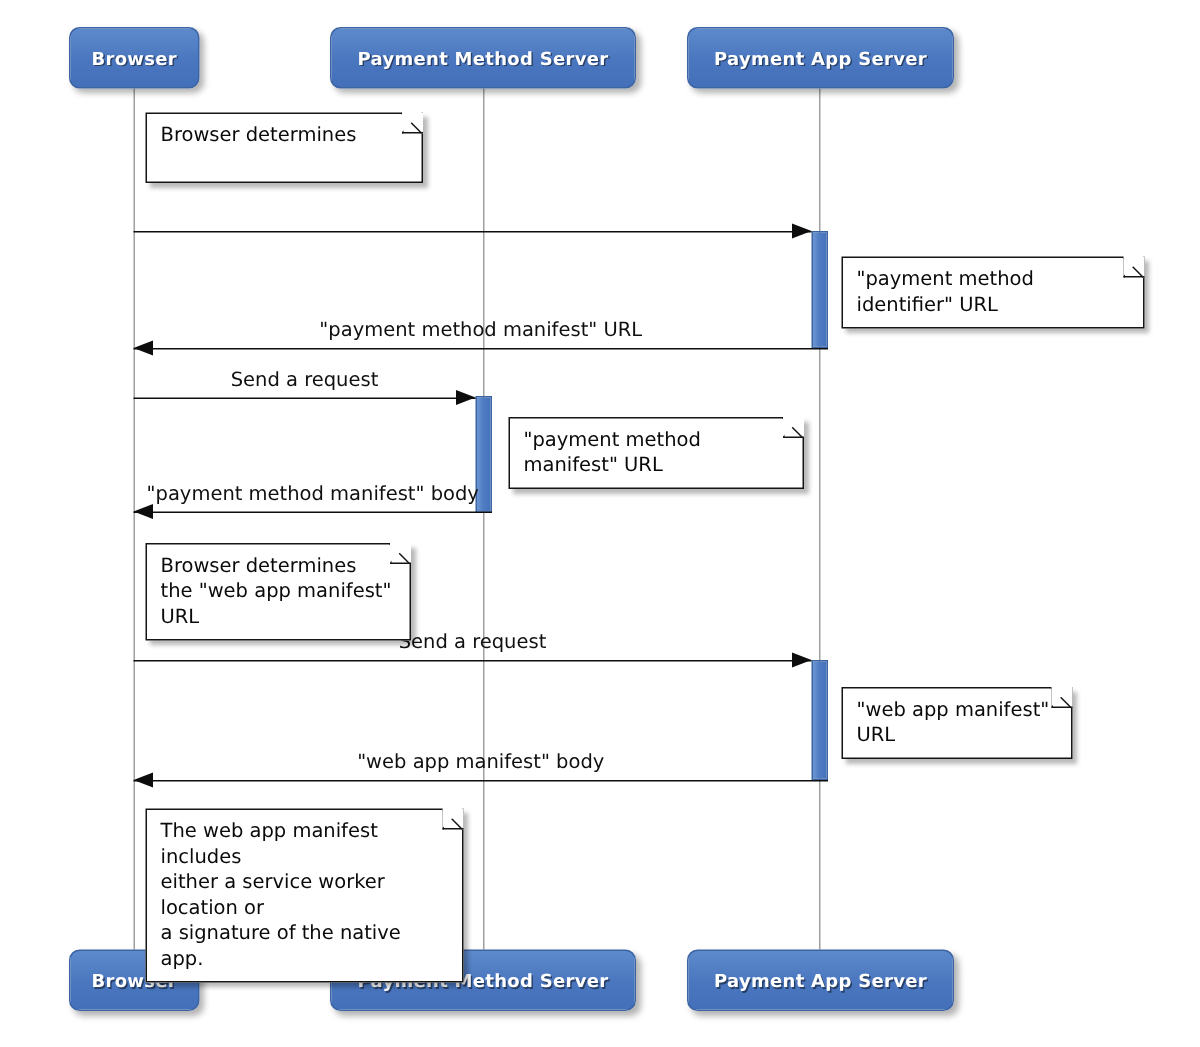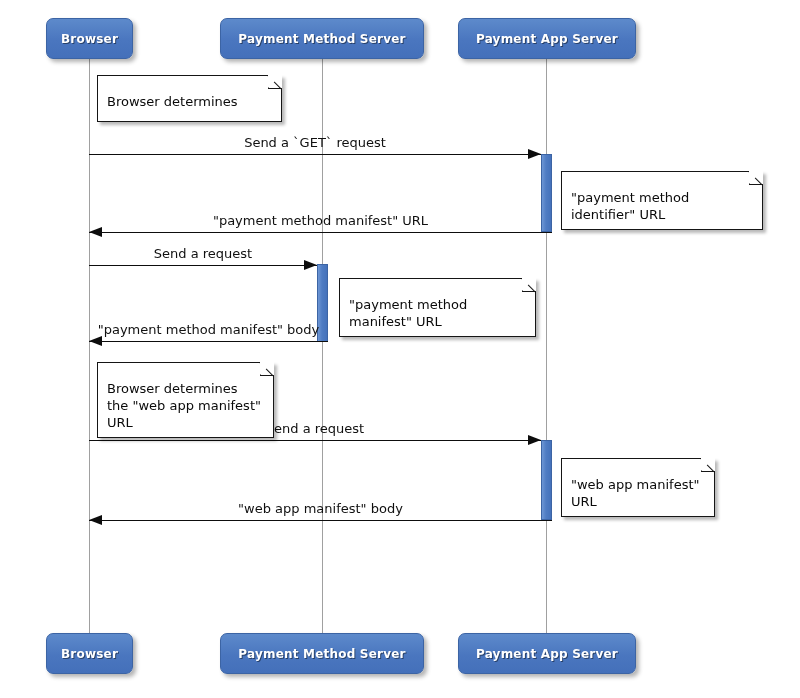--- a/index.html
+++ b/index.html
@@ -93,21 +93,21 @@
 
   
   .note {
     position: absolute;
     box-sizing: border-box;
     background: #ffffff;
     border: 1px solid #151515;
     font-size: 13px;
     line-height: 17px;
     color: #0a0a0a;
-    padding: 17px 10px 6px 9px;
+    padding: 6px 10px 6px 9px;
     z-index: 7;
     box-shadow: 3px 3px 3px rgba(0,0,0,0.28);
   }
   .note .fold {
     position: absolute;
     top: -1px;
     right: -1px;
     width: 13px;
     height: 13px;
     background: #ffffff;
@@ -143,21 +143,20 @@
 
 <div id="diagram">
     <div class="lifeline" style="left: 89px; top: 59px; height: 574px;"></div>
     <div class="lifeline" style="left: 322px; top: 59px; height: 574px;"></div>
     <div class="lifeline" style="left: 546px; top: 59px; height: 574px;"></div>
     <div class="activation" style="left: 541px; top: 154px; height: 78px;"></div>
     <div class="activation" style="left: 317px; top: 264px; height: 78px;"></div>
     <div class="activation" style="left: 541px; top: 440px; height: 80px;"></div>
     <div class="msg-line" style="left: 89px; top: 154px; width: 452px;"></div>
     <div class="arrow-head right" style="left: 528px; top: 149px;"></div>
-    <div class="msg-label" style="left: 89px; top: 135px; width: 452px; text-align: center;">Send a `GET` request</div>
     <div class="msg-line" style="left: 89px; top: 232px; width: 463px;"></div>
     <div class="arrow-head left" style="left: 89px; top: 227px;"></div>
     <div class="msg-label" style="left: 89px; top: 213px; width: 463px; text-align: center;">"payment method manifest" URL</div>
     <div class="msg-line" style="left: 89px; top: 265px; width: 228px;"></div>
     <div class="arrow-head right" style="left: 304px; top: 260px;"></div>
     <div class="msg-label" style="left: 89px; top: 246px; width: 228px; text-align: center;">Send a request</div>
     <div class="msg-line" style="left: 89px; top: 341px; width: 239px;"></div>
     <div class="arrow-head left" style="left: 89px; top: 336px;"></div>
     <div class="msg-label" style="left: 89px; top: 322px; width: 239px; text-align: center;">"payment method manifest" body</div>
     <div class="msg-line" style="left: 89px; top: 440px; width: 452px;"></div>
@@ -180,20 +179,26 @@
     </div>
     <div class="note" style="left: 97px; top: 362px; width: 177px; min-height: 47px;">
       <div class="fold"></div>
       <span class="note-line">Browser determines</span>
       <span class="note-line">the "web app manifest" URL</span>
     </div>
     <div class="note" style="left: 561px; top: 458px; width: 154px; min-height: 30px;">
       <div class="fold"></div>
       <span class="note-line">"web app manifest" URL</span>
     </div>
+    <div class="note" style="left: 97px; top: 539px; width: 212px; min-height: 64px;">
+      <div class="fold"></div>
+      <span class="note-line">The web app manifest includes</span>
+      <span class="note-line">either a service worker location or</span>
+      <span class="note-line">a signature of the native app.</span>
+    </div>
     <div class="participant" style="left: 46px; top: 18px; width: 87px; height: 41px;">
       <span>Browser</span>
     </div>
     <div class="participant" style="left: 220px; top: 18px; width: 204px; height: 41px;">
       <span>Payment Method Server</span>
     </div>
     <div class="participant" style="left: 458px; top: 18px; width: 178px; height: 41px;">
       <span>Payment App Server</span>
     </div>
     <div class="participant" style="left: 46px; top: 633px; width: 87px; height: 41px;">

